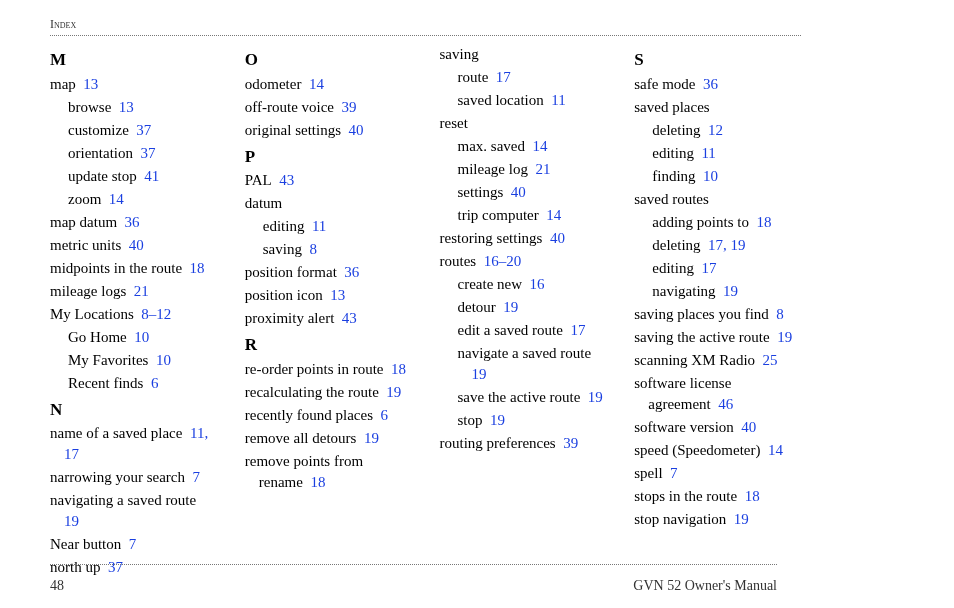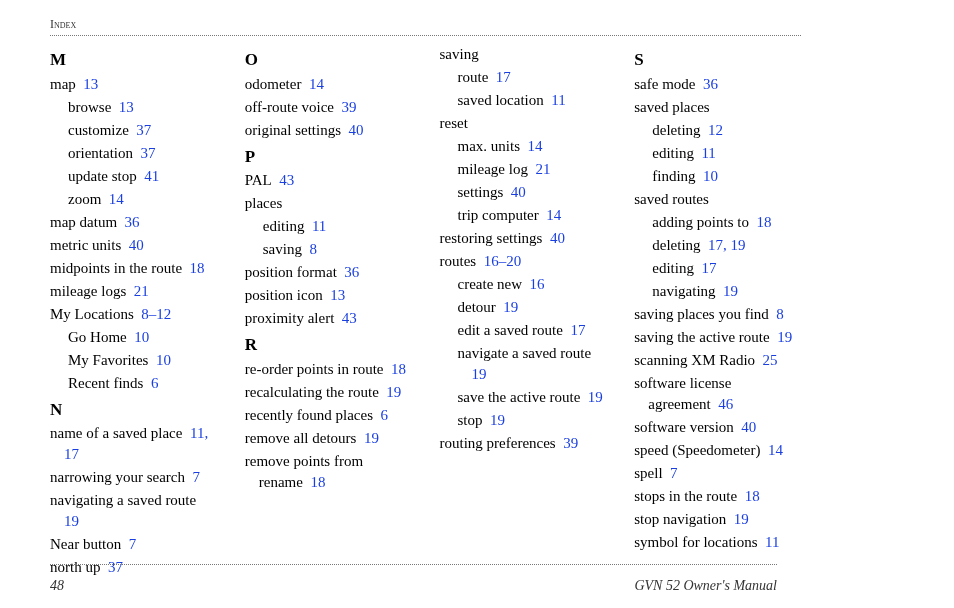--- a/index.html
+++ b/index.html
@@ -52,21 +52,20 @@
   .term { color: #000; }
   .pages { color: #1a3fe0; }
   .footer {
     position: absolute;
     left: 50px;
     right: 48px;
     bottom: 12px;
     display: flex;
     justify-content: space-between;
     align-items: baseline;
-    font-style: italic;
     color: #333;
     font-size: 14px;
   }
   .footer-rule {
     position: absolute;
     left: 50px;
     right: 48px;
     bottom: 36px;
     border: none;
     border-top: 1px dotted #777;
@@ -103,39 +102,39 @@
         <div class="entry"><span class="term">Near button</span>&nbsp; <span class="pages">7</span></div>
         <div class="entry"><span class="term">north up</span>&nbsp; <span class="pages">37</span></div>
       </div>
       <div class="col">
         <div class="letter">O</div>
         <div class="entry"><span class="term">odometer</span>&nbsp; <span class="pages">14</span></div>
         <div class="entry"><span class="term">off-route voice</span>&nbsp; <span class="pages">39</span></div>
         <div class="entry"><span class="term">original settings</span>&nbsp; <span class="pages">40</span></div>
         <div class="letter">P</div>
         <div class="entry"><span class="term">PAL</span>&nbsp; <span class="pages">43</span></div>
-        <div class="entry"><span class="term">places</span></div>
+        <div class="entry"><span class="term">datum</span></div>
         <div class="entry sub1"><span class="term">editing</span>&nbsp; <span class="pages">11</span></div>
         <div class="entry sub1"><span class="term">saving</span>&nbsp; <span class="pages">8</span></div>
         <div class="entry"><span class="term">position format</span>&nbsp; <span class="pages">36</span></div>
         <div class="entry"><span class="term">position icon</span>&nbsp; <span class="pages">13</span></div>
         <div class="entry"><span class="term">proximity alert</span>&nbsp; <span class="pages">43</span></div>
         <div class="letter">R</div>
         <div class="entry"><span class="term">re-order points in route</span>&nbsp; <span class="pages">18</span></div>
         <div class="entry"><span class="term">recalculating the route</span>&nbsp; <span class="pages">19</span></div>
         <div class="entry"><span class="term">recently found places</span>&nbsp; <span class="pages">6</span></div>
         <div class="entry"><span class="term">remove all detours</span>&nbsp; <span class="pages">19</span></div>
         <div class="entry"><span class="term">remove points from rename</span>&nbsp; <span class="pages">18</span></div>
       </div>
       <div class="col">
         <div class="entry"><span class="term">saving</span></div>
         <div class="entry sub1"><span class="term">route</span>&nbsp; <span class="pages">17</span></div>
         <div class="entry sub1"><span class="term">saved location</span>&nbsp; <span class="pages">11</span></div>
         <div class="entry"><span class="term">reset</span></div>
-        <div class="entry sub1"><span class="term">max. units</span>&nbsp; <span class="pages">14</span></div>
+        <div class="entry sub1"><span class="term">max. saved</span>&nbsp; <span class="pages">14</span></div>
         <div class="entry sub1"><span class="term">mileage log</span>&nbsp; <span class="pages">21</span></div>
         <div class="entry sub1"><span class="term">settings</span>&nbsp; <span class="pages">40</span></div>
         <div class="entry sub1"><span class="term">trip computer</span>&nbsp; <span class="pages">14</span></div>
         <div class="entry"><span class="term">restoring settings</span>&nbsp; <span class="pages">40</span></div>
         <div class="entry"><span class="term">routes</span>&nbsp; <span class="pages">16–20</span></div>
         <div class="entry sub1"><span class="term">create new</span>&nbsp; <span class="pages">16</span></div>
         <div class="entry sub1"><span class="term">detour</span>&nbsp; <span class="pages">19</span></div>
         <div class="entry sub1"><span class="term">edit a saved route</span>&nbsp; <span class="pages">17</span></div>
         <div class="entry sub1"><span class="term">navigate a saved route</span>&nbsp; <span class="pages">19</span></div>
         <div class="entry sub1"><span class="term">save the active route</span>&nbsp; <span class="pages">19</span></div>
@@ -156,21 +155,20 @@
         <div class="entry sub1"><span class="term">navigating</span>&nbsp; <span class="pages">19</span></div>
         <div class="entry"><span class="term">saving places you find</span>&nbsp; <span class="pages">8</span></div>
         <div class="entry"><span class="term">saving the active route</span>&nbsp; <span class="pages">19</span></div>
         <div class="entry"><span class="term">scanning XM Radio</span>&nbsp; <span class="pages">25</span></div>
         <div class="entry"><span class="term">software license agreement</span>&nbsp; <span class="pages">46</span></div>
         <div class="entry"><span class="term">software version</span>&nbsp; <span class="pages">40</span></div>
         <div class="entry"><span class="term">speed (Speedometer)</span>&nbsp; <span class="pages">14</span></div>
         <div class="entry"><span class="term">spell</span>&nbsp; <span class="pages">7</span></div>
         <div class="entry"><span class="term">stops in the route</span>&nbsp; <span class="pages">18</span></div>
         <div class="entry"><span class="term">stop navigation</span>&nbsp; <span class="pages">19</span></div>
-        <div class="entry"><span class="term">symbol for locations</span>&nbsp; <span class="pages">11</span></div>
       </div>
     </div>
 
   <hr class="footer-rule">
   <div class="footer">
     <span>48</span>
     <span>GVN 52 Owner's Manual</span>
   </div>
 </div>
 

